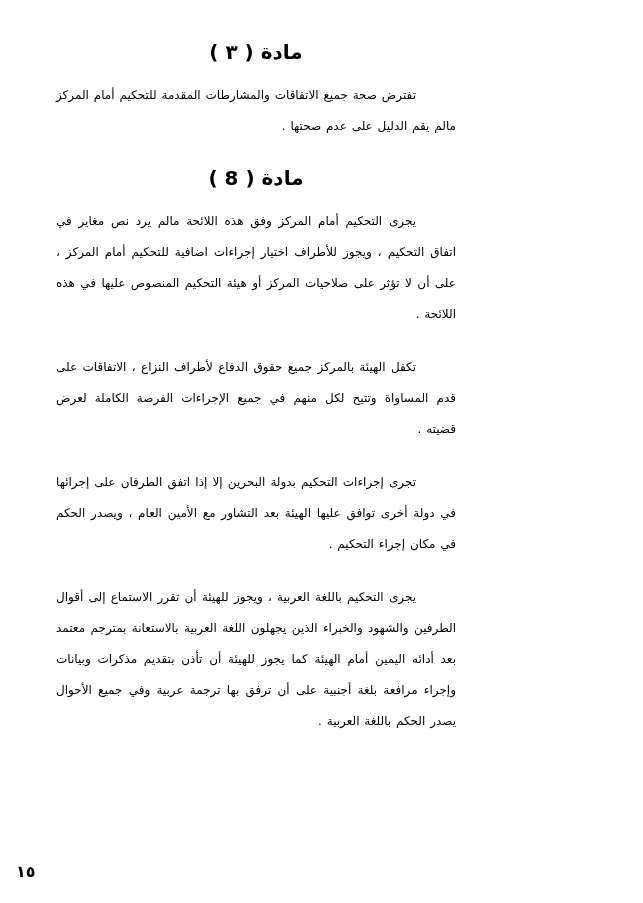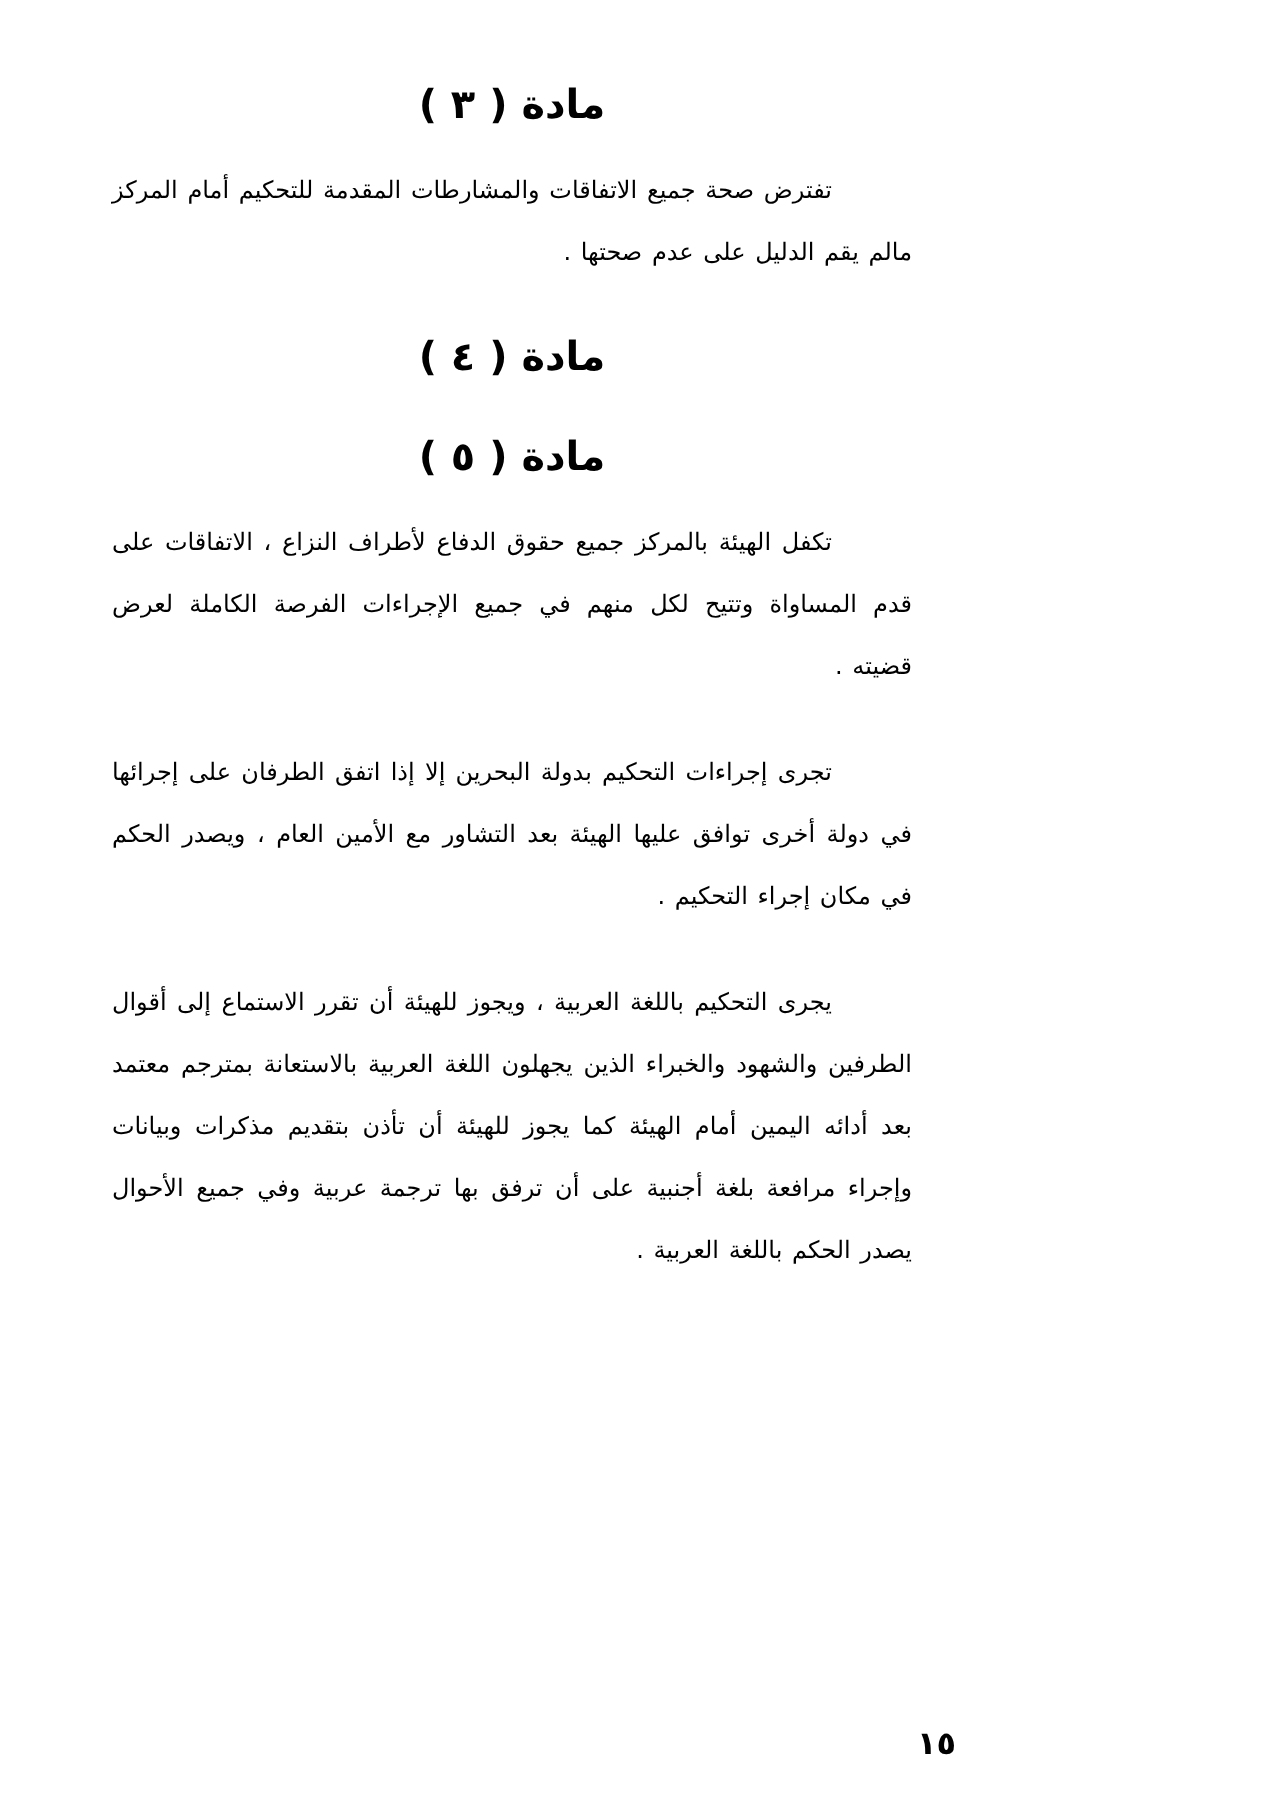--- a/index.html
+++ b/index.html
@@ -41,43 +41,43 @@
     text-align: justify;
     text-justify: inter-word;
     text-indent: 40px; 
     word-spacing: 1px;
   }
   .page-number {
     position: absolute;
     bottom: 22px;
     left: 16px;
     right: 30px;
-    text-align: right;
+    text-align: left;
     direction: rtl;
     font-size: 16px;
     font-weight: bold;
   }
 </style>
 </head>
 <body>
 
 <div class="page">
   <div class="content">
 
     <section class="article">
       <h2 class="article-title">مادة ( ٣ )</h2>
       <p class="article-body">تفترض صحة جميع الاتفاقات والمشارطات المقدمة للتحكيم أمام المركز مالم يقم الدليل على عدم صحتها .</p>
     </section>
 
     <section class="article">
-      <h2 class="article-title">مادة ( ٤ )</h2>
+      <h2 class="article-title">مادة ( 8 )</h2>
+      <p class="article-body">يجرى التحكيم أمام المركز وفق هذه اللائحة مالم يرد نص مغاير في اتفاق التحكيم ، ويجوز للأطراف اختيار إجراءات اضافية للتحكيم أمام المركز ، على أن لا تؤثر على صلاحيات المركز أو هيئة التحكيم المنصوص عليها في هذه اللائحة .</p>
     </section>
 
     <section class="article">
-      <h2 class="article-title">مادة ( ٥ )</h2>
       <p class="article-body">تكفل الهيئة بالمركز جميع حقوق الدفاع لأطراف النزاع ، الاتفاقات على قدم المساواة وتتيح لكل منهم في جميع الإجراءات الفرصة الكاملة لعرض قضيته .</p>
     </section>
 
     <section class="article">
       <p class="article-body">تجرى إجراءات التحكيم بدولة البحرين إلا إذا اتفق الطرفان على إجرائها في دولة أخرى توافق عليها الهيئة بعد التشاور مع الأمين العام ، ويصدر الحكم في مكان إجراء التحكيم .</p>
     </section>
 
     <section class="article">
       <p class="article-body">يجرى التحكيم باللغة العربية ، ويجوز للهيئة أن تقرر الاستماع إلى أقوال الطرفين والشهود والخبراء الذين يجهلون اللغة العربية بالاستعانة بمترجم معتمد بعد أدائه اليمين أمام الهيئة كما يجوز للهيئة أن تأذن بتقديم مذكرات وبيانات وإجراء مرافعة بلغة أجنبية على أن ترفق بها ترجمة عربية وفي جميع الأحوال يصدر الحكم باللغة العربية .</p>
     </section>

